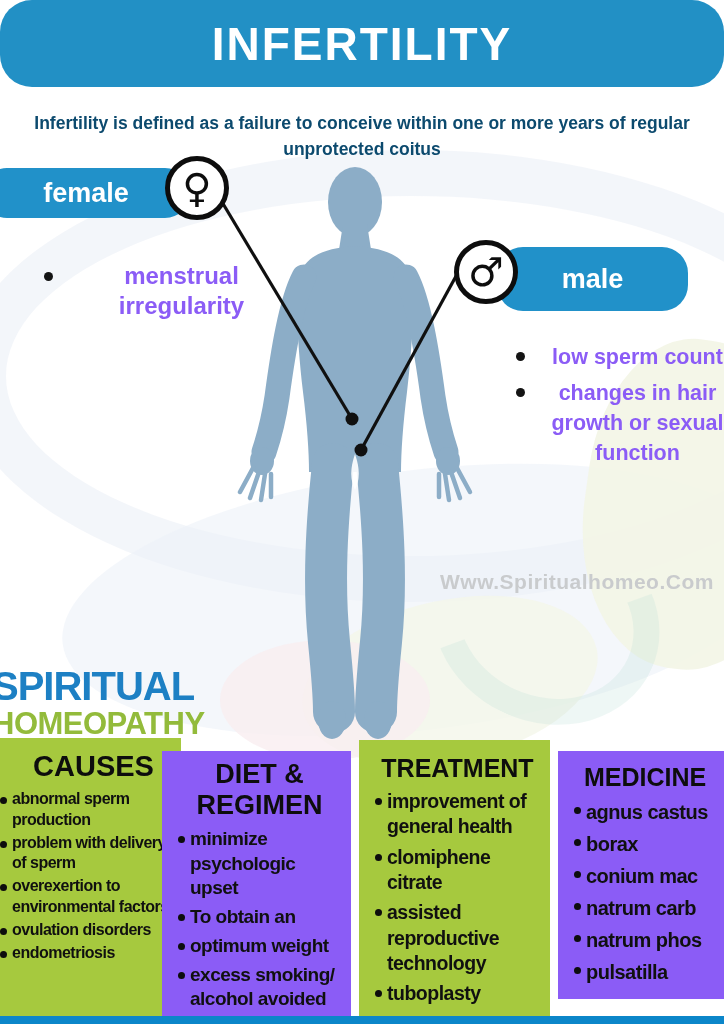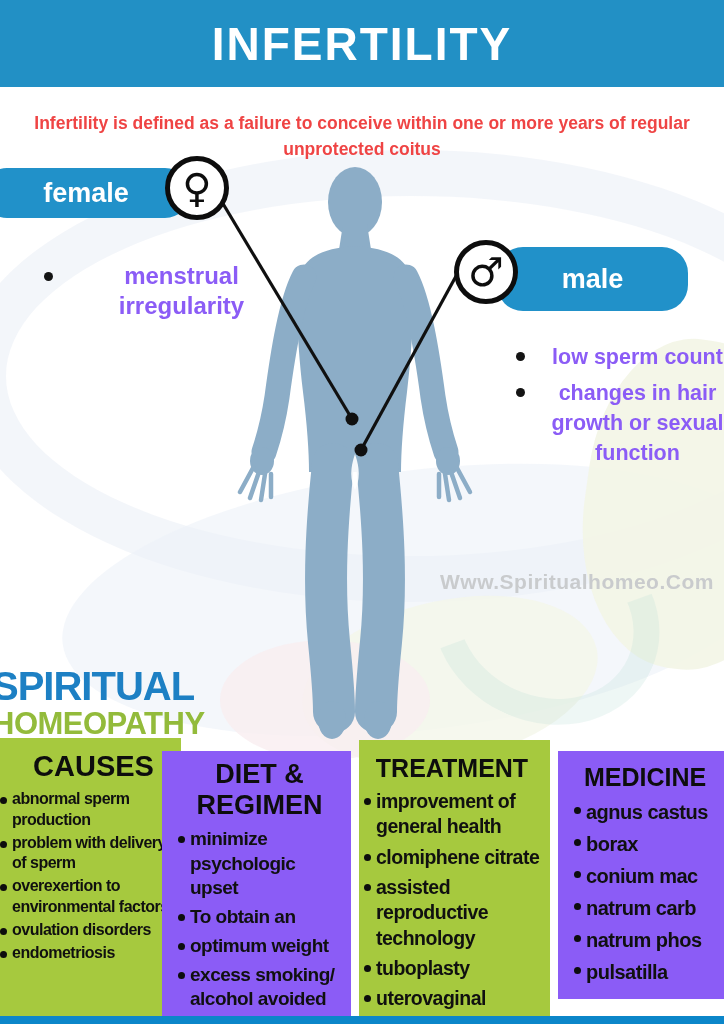--- a/index.html
+++ b/index.html
@@ -17,25 +17,25 @@
   .bg-cream2{left:300px;top:600px;width:300px;height:160px;border-radius:50%;
              background:#f4f6ea;opacity:.8;transform:rotate(-12deg);}
   .bg-pink{left:220px;top:640px;width:210px;height:120px;border-radius:50%;
            background:#f9eef0;opacity:.8;}
   .bg-swirl{left:430px;top:520px;width:180px;height:150px;border-radius:50%;
             border:26px solid #bfe0d8;border-left-color:transparent;border-top-color:transparent;
             opacity:.25;transform:rotate(25deg);}
 
   
   .header{position:absolute;left:0;top:0;width:724px;height:87px;background:#2290c5;
-          display:flex;align-items:center;justify-content:center;}
+          display:flex;align-items:center;justify-content:center;border-radius:32px;}
   .header h1{margin:0;color:#ffffff;font-size:46px;font-weight:800;letter-spacing:2px;}
 
   .definition{position:absolute;left:22px;top:110px;width:680px;text-align:center;
-              font-size:17.5px;font-weight:700;color:#ef4444;line-height:1.5;}
+              font-size:17.5px;font-weight:700;color:#0c4a6e;line-height:1.5;}
 
   
   .body-svg{position:absolute;left:205px;top:162px;width:300px;height:580px;}
 
   
   .lines-svg{position:absolute;left:0;top:0;width:724px;height:1024px;pointer-events:none;}
 
   
   .pill{position:absolute;background:#2191c9;border-radius:26px;display:flex;
         align-items:center;justify-content:center;color:#fff;font-weight:800;font-size:27px;}
@@ -66,21 +66,21 @@
   .logo{position:absolute;left:-8px;top:666px;line-height:1;}
   .logo .l1{color:#1d80c4;font-size:40px;font-weight:800;letter-spacing:-1px;}
   .logo .l2{color:#93bb3b;font-size:31px;font-weight:800;letter-spacing:-.5px;margin-top:2px;}
 
   
   .col{position:absolute;box-sizing:border-box;color:#101010;overflow:hidden;}
   .col.green{background:#a6c93e;}
   .col.blue{background:#8b5cf6;}
   .col-causes{left:0;top:738px;width:181px;height:278px;padding:4px 4px 0 10px;}
   .col-diet{left:162px;top:751px;width:189px;height:265px;padding:4px 8px 0 14px;}
-  .col-treat{left:359px;top:740px;width:191px;height:276px;padding:4px 8px 0 3px;}
+  .col-treat{left:359px;top:740px;width:191px;height:276px;padding:4px 8px 0 14px;}
   .col-med{left:558px;top:751px;width:166px;height:248px;padding:4px 4px 0 12px;}
   .col h2{margin:4px 0 6px 0;text-align:center;font-weight:800;color:#0d0d0d;}
   .col-causes h2{font-size:29px;margin-top:8px;}
   .col-diet h2{font-size:27px;line-height:1.15;}
   .col-treat h2{font-size:25px;margin-top:10px;}
   .col-med h2{font-size:25px;margin-top:8px;}
   .col ul{list-style:none;margin:0;padding:0;}
   .col li{position:relative;font-weight:600;letter-spacing:-.5px;margin-bottom:3px;}
   .col li::before{content:"";position:absolute;width:7px;height:7px;border-radius:50%;background:#0d0d0d;
                   left:-12px;top:9px;}

